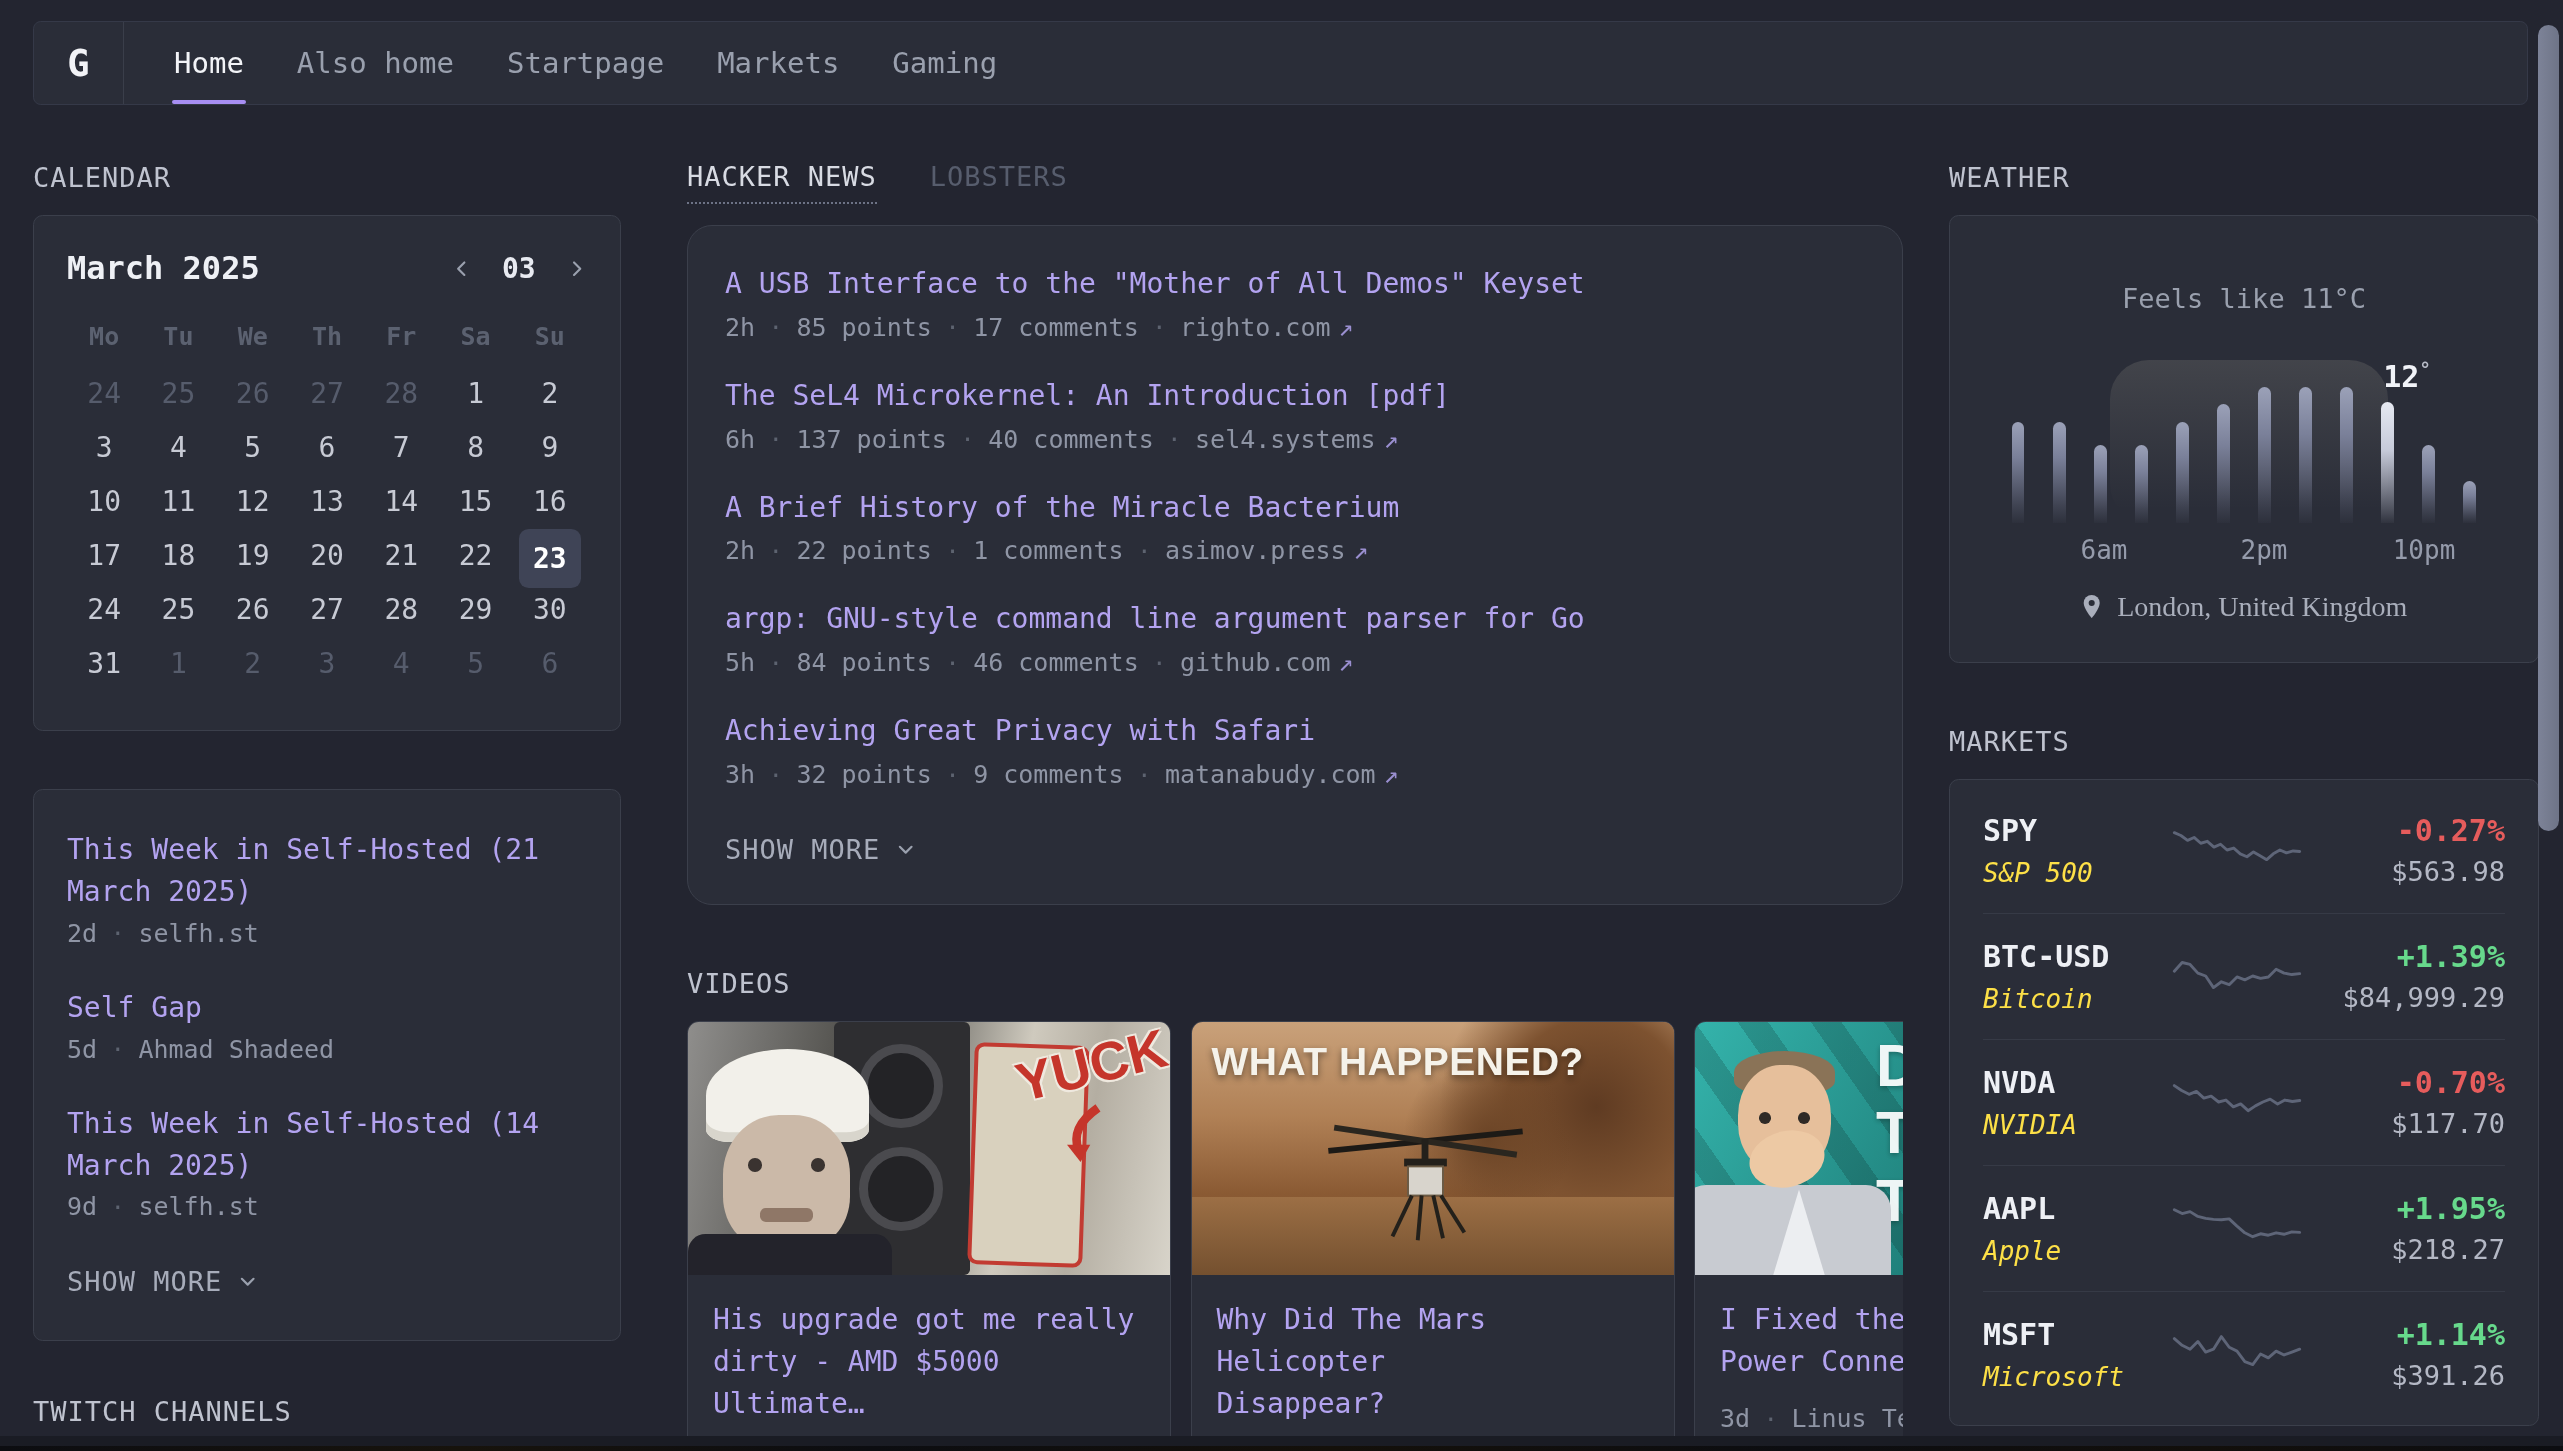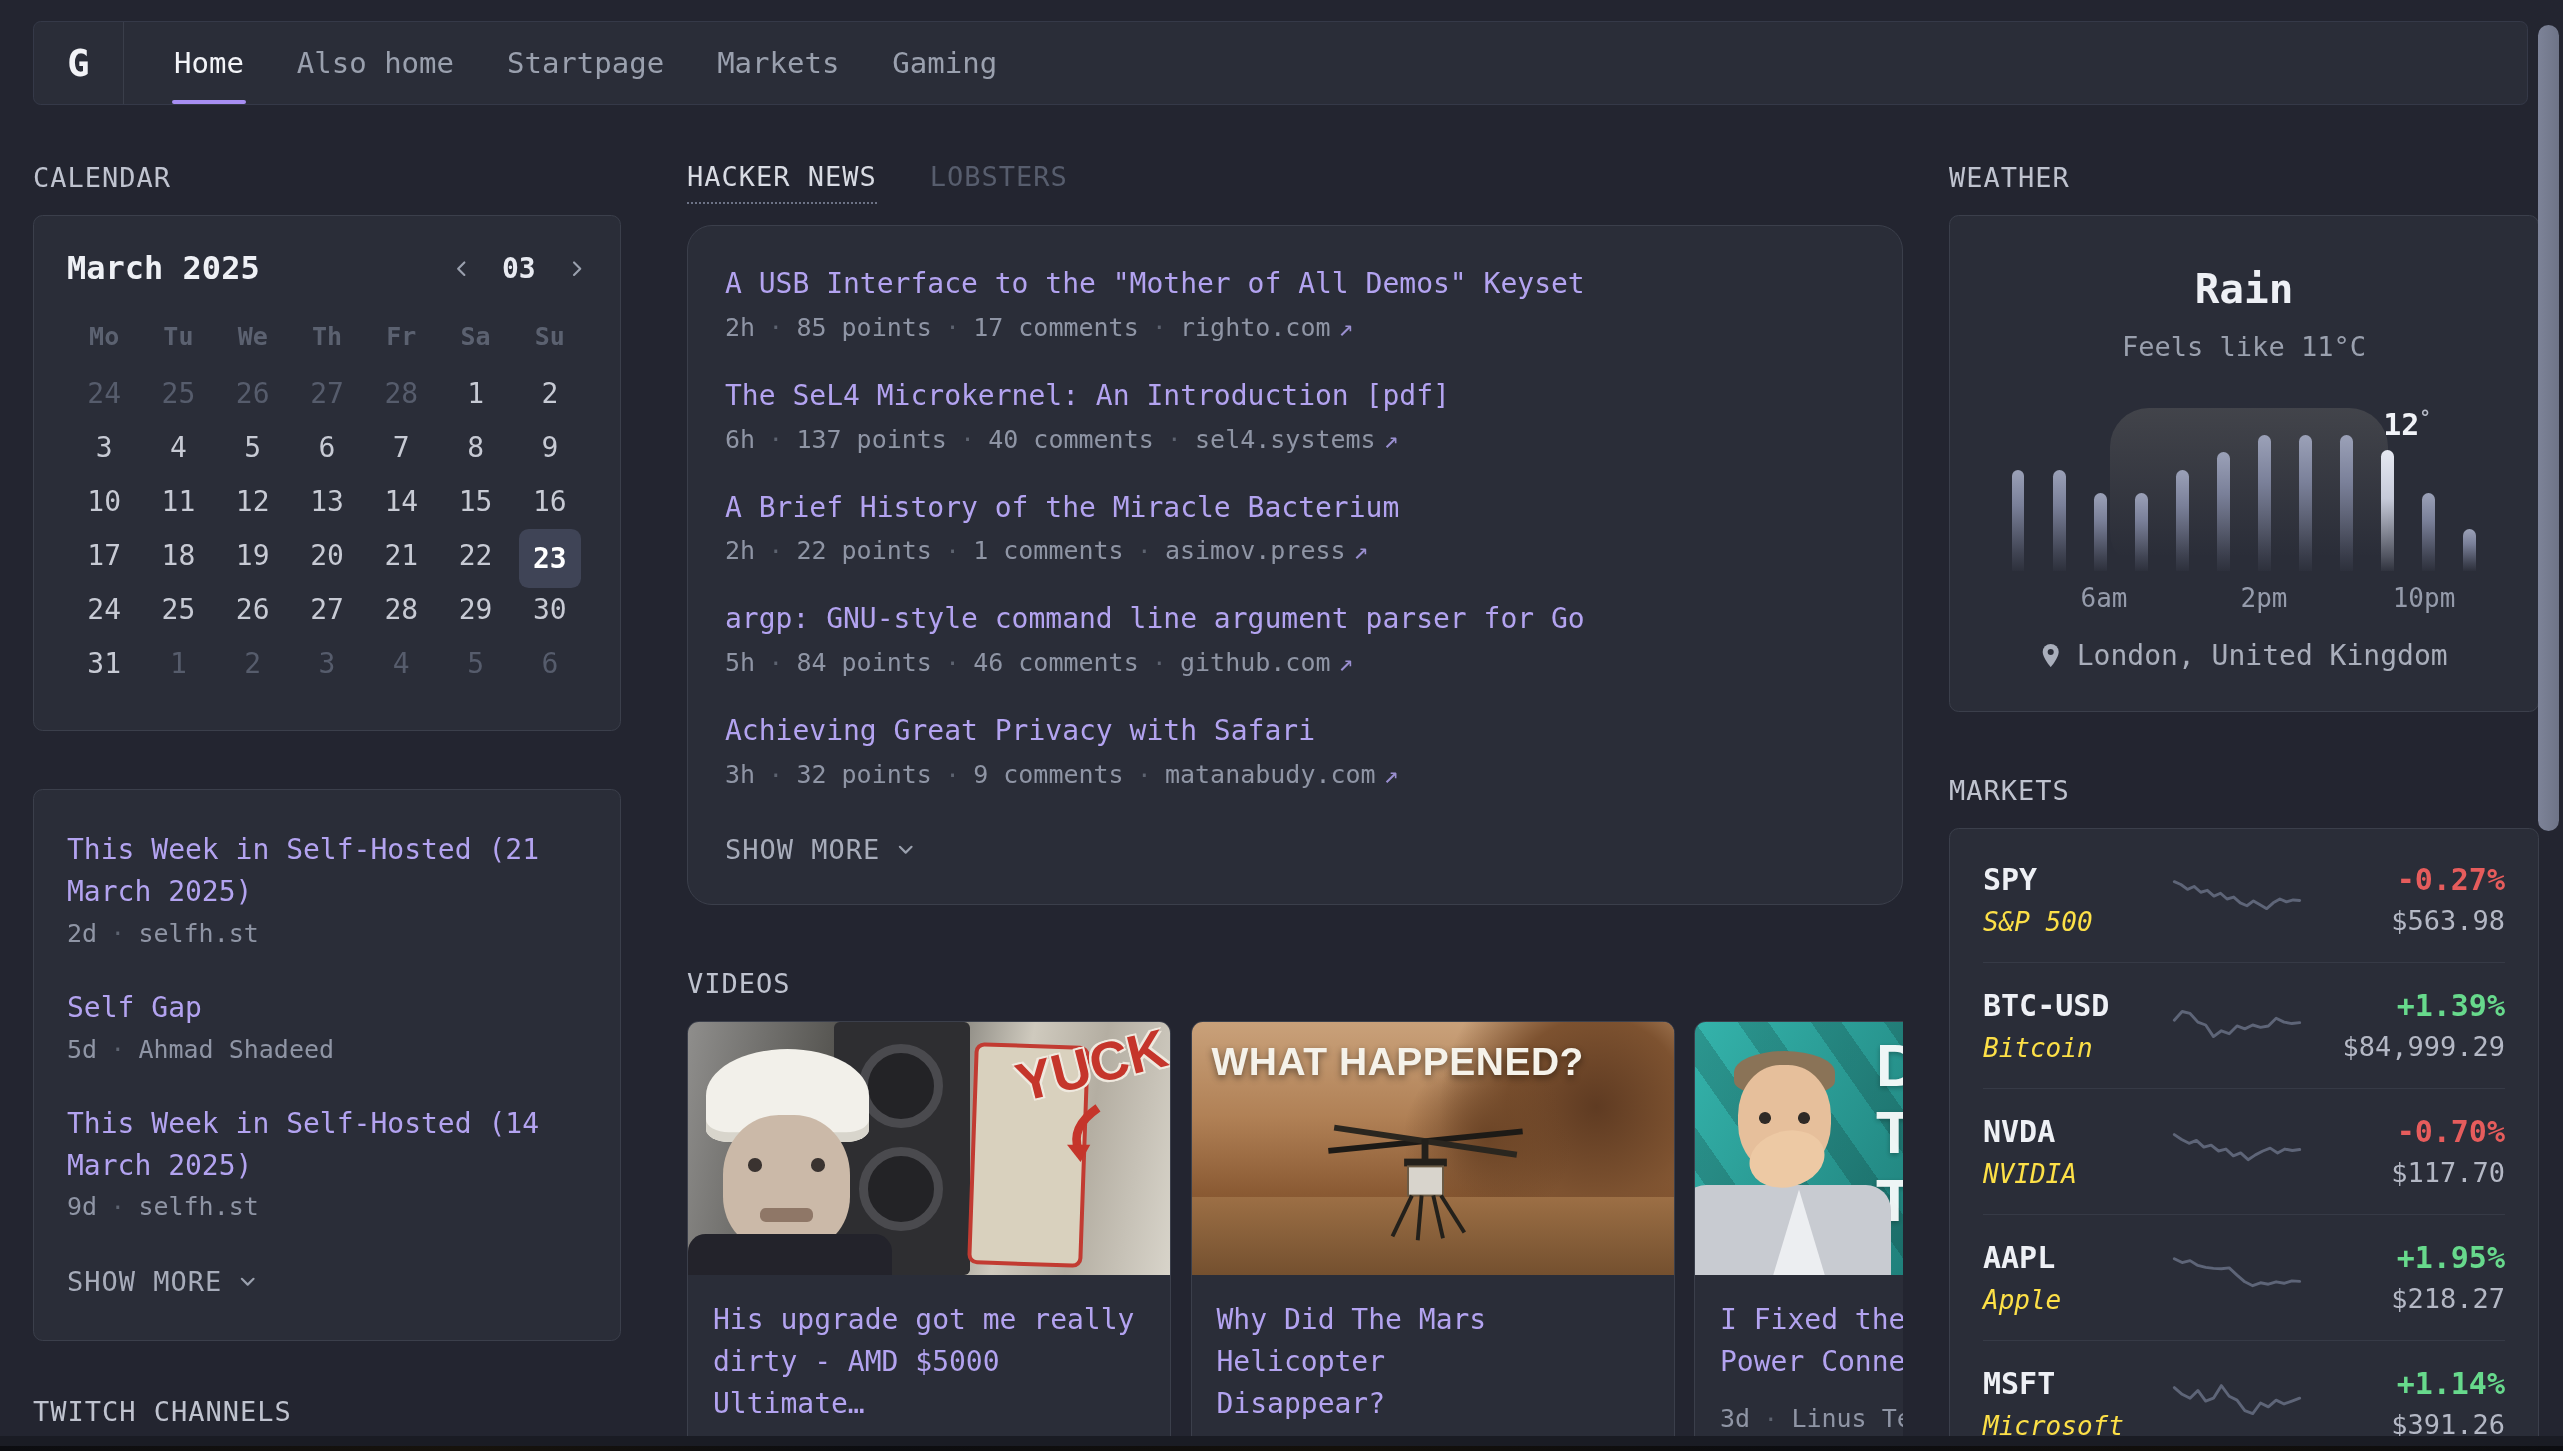--- a/index.html
+++ b/index.html
@@ -131,21 +131,21 @@
   .w-daylight { position:absolute; left:22%; width:58%; top:17.5px; bottom:0; border-radius:39px;
     background:linear-gradient(180deg,rgba(228,222,198,.13),rgba(228,222,198,.05) 55%,rgba(228,222,198,0) 92%); }
   .w-bars { position:absolute; left:0; right:0; bottom:0; height:136px; display:flex; align-items:flex-end; justify-content:space-between; padding:0 7.8px; }
   .w-bar { width:12.7px; border-radius:6.8px 6.8px 0 0;
     background:linear-gradient(180deg,#9ba1b8 0%,#7a8099 35%,rgba(122,128,153,.28) 82%,rgba(122,128,153,.04) 100%); }
   .w-bar.current { background:linear-gradient(180deg,#e6e9f2 0%,#c6cad9 40%,rgba(198,202,217,.25) 88%,rgba(198,202,217,.04) 100%); }
   .w-temp { position:absolute; left:79%; top:15.6px; font-size:30px; font-weight:bold; color:#f1f3f8; }
   .w-temp sup { font-size:19.5px; color:#b9bdc9; }
   .w-hours { position:relative; height:31px; margin:11.7px 25px 0; }
   .w-hour { position:absolute; transform:translateX(-50%); font-size:26px; color:#959bab; }
-  .w-loc { margin-top:25px; display:flex; justify-content:center; align-items:center; gap:15px; font-size:28px; color:#a9aebb; }
+  .w-loc { margin-top:25px; display:flex; justify-content:center; align-items:center; gap:15px; font-size:28px; color:#a9aebb;font-family:Liberation Serif, serif; }
   
   .markets-widget { margin-top:62px; }
   .mkt-card { padding:7.8px 33px; }
   .mkt-row { display:flex; align-items:center; padding:25px 0; }
   .mkt-row + .mkt-row { border-top:1px solid #363a46; }
   .mkt-left { width:180px; }
   .mkt-sym { font-size:30px; font-weight:bold; color:#eef0f5; cursor:pointer; }
   .mkt-name { margin-top:10px; font-size:26px; color:#fde047;font-style:italic; }
   .mkt-spark { flex:1; display:flex; justify-content:center; }
   .mkt-right { width:195px; text-align:right; }
@@ -493,21 +493,20 @@
 
       </div>
     </div>
   </section>
 
   <section class="col-right">
 
     <div class="widget">
       <div class="widget-label">WEATHER</div>
       <div class="card weather-card">
-        <div class="w-cond">Rain</div>
         <div class="w-feels">Feels like 11°C</div>
         <div class="w-chart">
           <div class="w-daylight"></div>
           <div class="w-temp">
             <span>12</span><sup>°</sup>
           </div>
           <div class="w-bars">
               <div class="w-bar" style="height: 101px;"></div>
               <div class="w-bar" style="height: 101px;"></div>
               <div class="w-bar" style="height: 78px;"></div>

